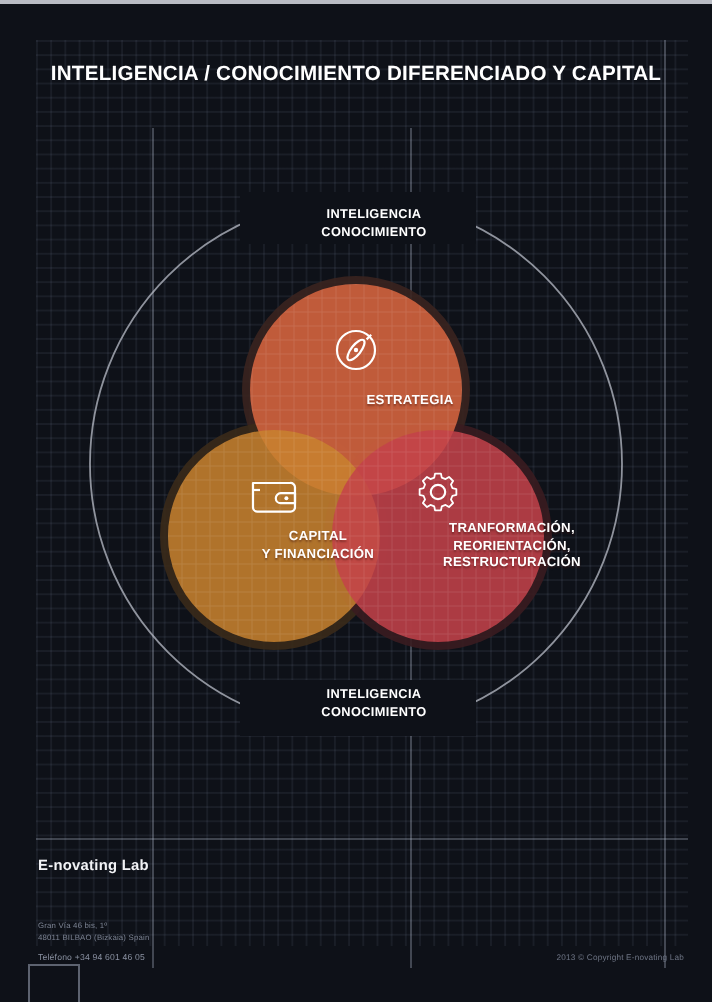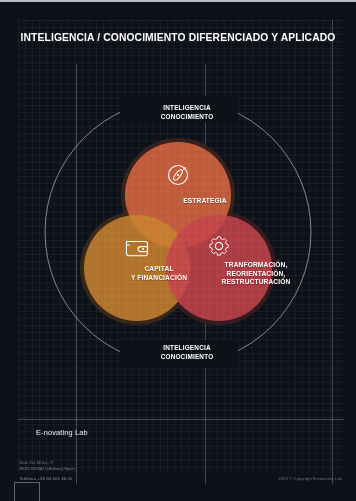--- a/index.html
+++ b/index.html
@@ -116,25 +116,25 @@
     line-height: 1.35;
     letter-spacing: 0.2px;
     white-space: pre-line;
   }
   .ring-top    { left: 128px; top: 14px;  width: 118px; }
   .ring-bottom { left: 128px; top: 254px; width: 118px; }
 
   
   .brand {
     position: absolute;
-    left: 36px;
+    left: 19px;
     top: 426px;
     color: #f2f3f6;
     font-size: 7.4px;
-    font-weight: normal;
+    font-weight: bold;
     letter-spacing: 0.15px;
   }
   .addr {
     position: absolute;
     left: 19px;
     top: 458px;
     color: #7d8494;
     font-size: 3.9px;
     line-height: 1.45;
     letter-spacing: 0.1px;
@@ -164,21 +164,21 @@
 
 <div class="page">
 
   <div class="grid-fine"></div>
   <div class="guide guide-left"></div>
   <div class="guide guide-mid"></div>
   <div class="guide guide-right"></div>
   <div class="hrule hrule-footer"></div>
   <div class="corner-box"></div>
 
-  <div class="title">INTELIGENCIA / CONOCIMIENTO DIFERENCIADO Y APLICADO</div>
+  <div class="title">INTELIGENCIA / CONOCIMIENTO DIFERENCIADO Y CAPITAL</div>
 
   <div class="diagram">
     <svg width="356" height="300" viewBox="0 0 356 300" xmlns="http://www.w3.org/2000/svg">
       <defs>
         <clipPath id="clip-ring-top">
           <rect x="0" y="0" width="356" height="22"></rect>
         </clipPath>
       </defs>
 
       <circle cx="178" cy="142" r="133" fill="none" stroke="#b9bec8" stroke-width="0.9" opacity="0.75"></circle>

